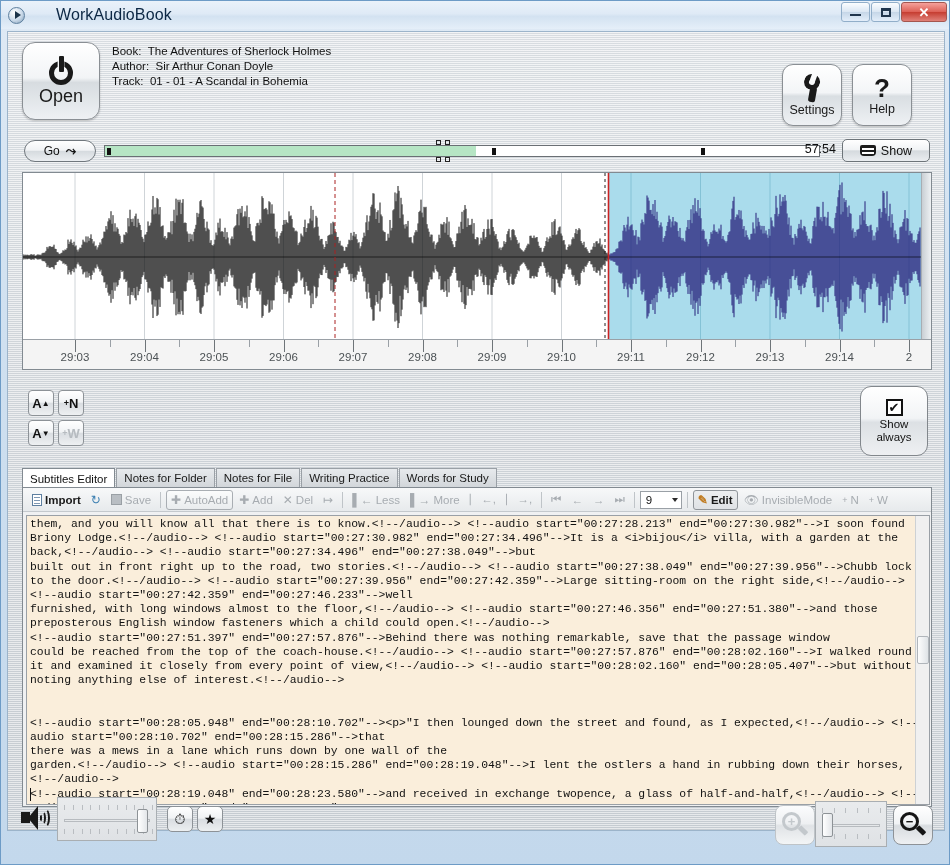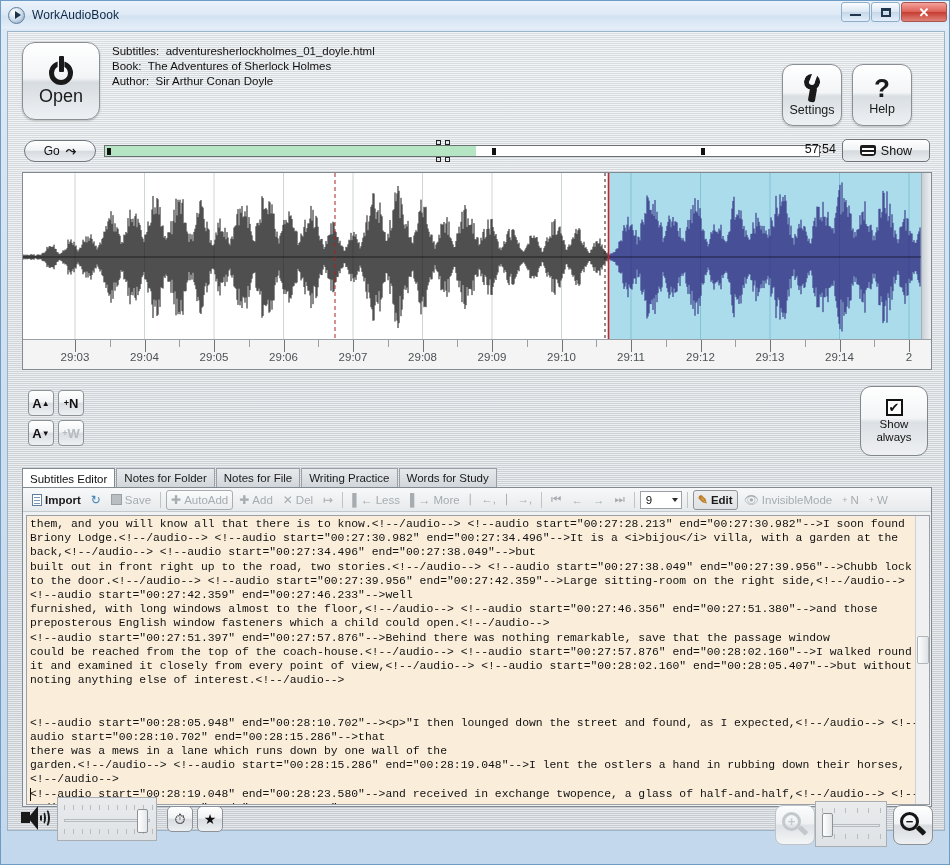--- a/index.html
+++ b/index.html
@@ -37,22 +37,23 @@
     margin-right: 7px;
   }
   #app-icon .tri {
     width: 0; height: 0;
     border-left: 6px solid #1b3348;
     border-top: 4px solid transparent;
     border-bottom: 4px solid transparent;
     margin-left: 2px;
   }
   #app-title {
-    font-size: 12px; color: #0c2744;
+    font-size: 16px; color: #0c2744;
     letter-spacing: .1px;
+    margin-left: 24px;
   }
   #winbtns {
     position: absolute; right: 2px; top: 1px;
     display: flex;
   }
   .wbtn {
     width: 29px; height: 20px;
     margin-left: 1px;
     border: 1px solid #91aec9;
     border-radius: 3px;
@@ -502,23 +503,23 @@
     <div id="header">
       <div id="open-btn">
         <div class="pwr">
           <div class="ring"></div>
             <div class="stem"></div>
         </div>
         <div class="lbl">Open</div>
       </div>
 
       <div id="meta">
-        <div class="row"><span class="k">Subtitles:</span>&nbsp;&nbsp;<span class="v">adventuresherlockholmes_01_doyle.html</span></div>
         <div class="row"><span class="k">Book:</span>&nbsp;&nbsp;<span class="v">The Adventures of Sherlock Holmes</span></div>
         <div class="row"><span class="k">Author:</span>&nbsp;&nbsp;<span class="v">Sir Arthur Conan Doyle</span></div>
+        <div class="row"><span class="k">Track:</span>&nbsp;&nbsp;<span class="v">01 - 01 - A Scandal in Bohemia</span></div>
       </div>
 
       <div class="sq-btn" id="settings-btn">
         <div class="wrench">
             <div class="head"></div>
             <div class="handle"></div>
           </div>
         <div class="lbl">Settings</div>
       </div>
 

